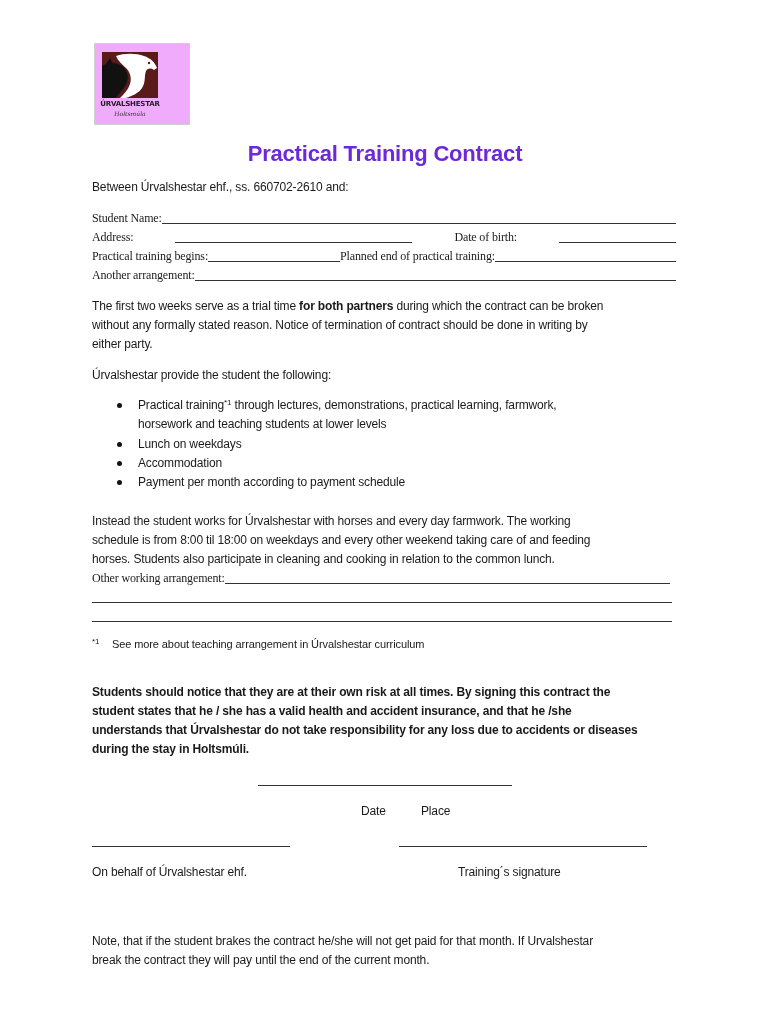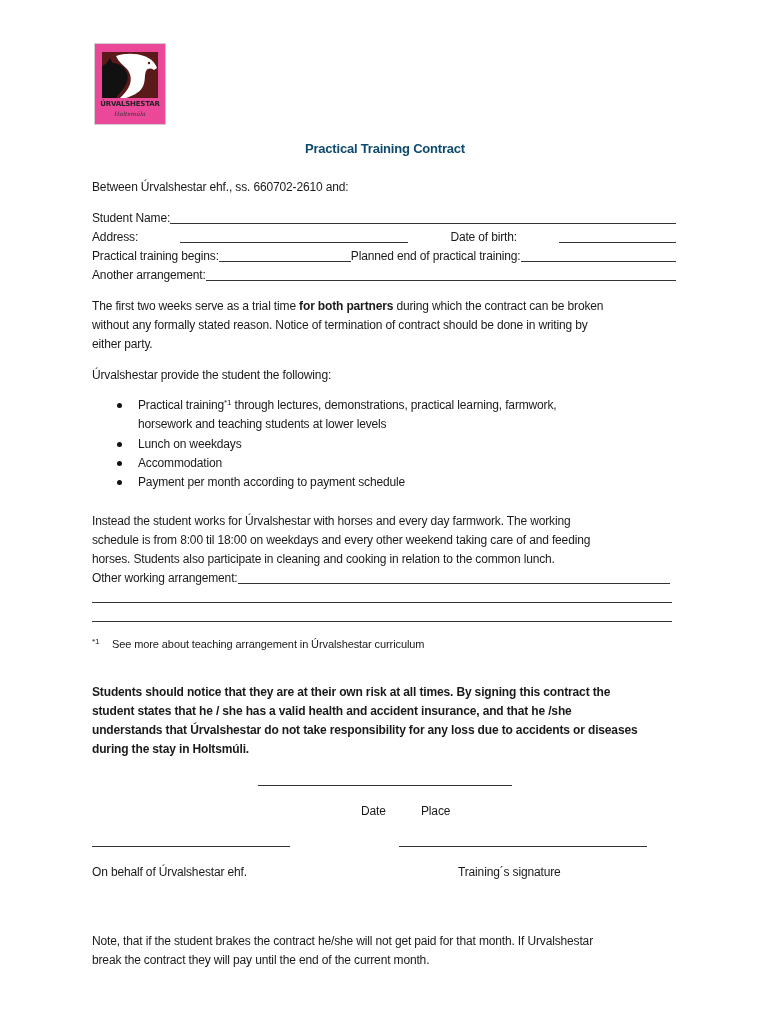--- a/index.html
+++ b/index.html
@@ -21,21 +21,22 @@
       width: 770px; height: 1024px;
       background: #fff;
     }
     .abs { position: absolute; white-space: nowrap; }
     .txt { font-size: 12px; line-height: 19px; letter-spacing: -0.15px; }
     .logo {
       position: absolute;
       left: 94px; top: 43px;
       width: 70px; height: 80px;
       border: 1px solid #cfcfcf;
-      background: #ec4899;
+      background: #f0abfc;
+      padding-left: 24px;
     }
     .logo-art {
       position: absolute;
       left: 7px; top: 8px;
       width: 56px; height: 46px;
       background: #5a1a1a;
       overflow: hidden;
     }
     .logo-name {
       position: absolute;
@@ -54,35 +55,36 @@
       font-size: 6px;
       font-style: italic;
       color: #333;
       font-family: "DejaVu Serif", serif;
     }
     .title {
       position: absolute;
       left: 0; width: 770px;
       top: 141px;
       text-align: center;
-      font-size: 13px;
+      font-size: 22px;
       font-weight: bold;
       letter-spacing: -0.2px;
-      color: #0c4a6e;
+      color: #6d28d9;
     }
     .field-row {
       position: absolute;
       left: 92px;
       width: 584px;
       height: 19px;
       display: flex;
       align-items: flex-end;
       font-size: 12px;
       line-height: 19px;
       letter-spacing: -0.15px;
+      font-family: Liberation Serif, serif;
     }
     .field-label { white-space: nowrap; }
     .blank {
       flex: 1;
       border-bottom: 1px solid #333;
       height: 14px;
       margin-bottom: 4px;
     }
     .para {
       position: absolute;

